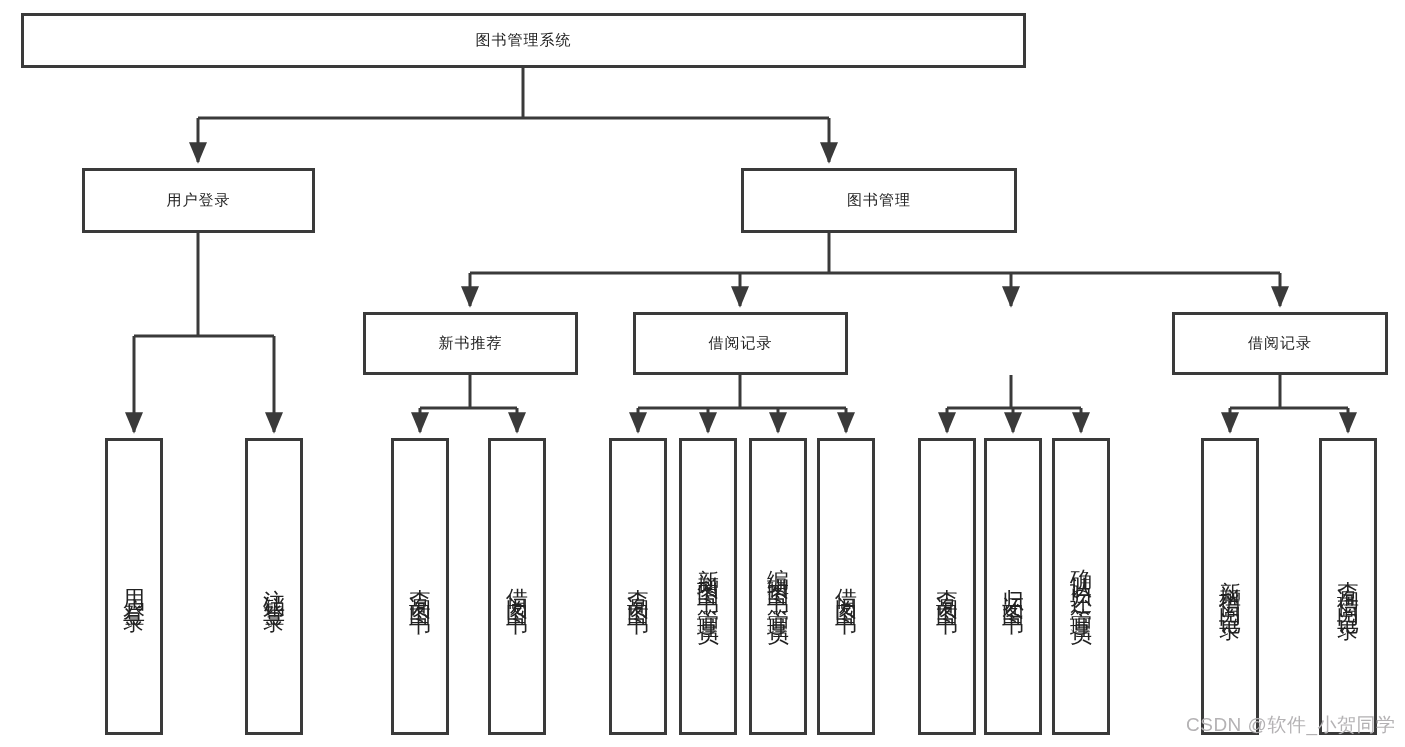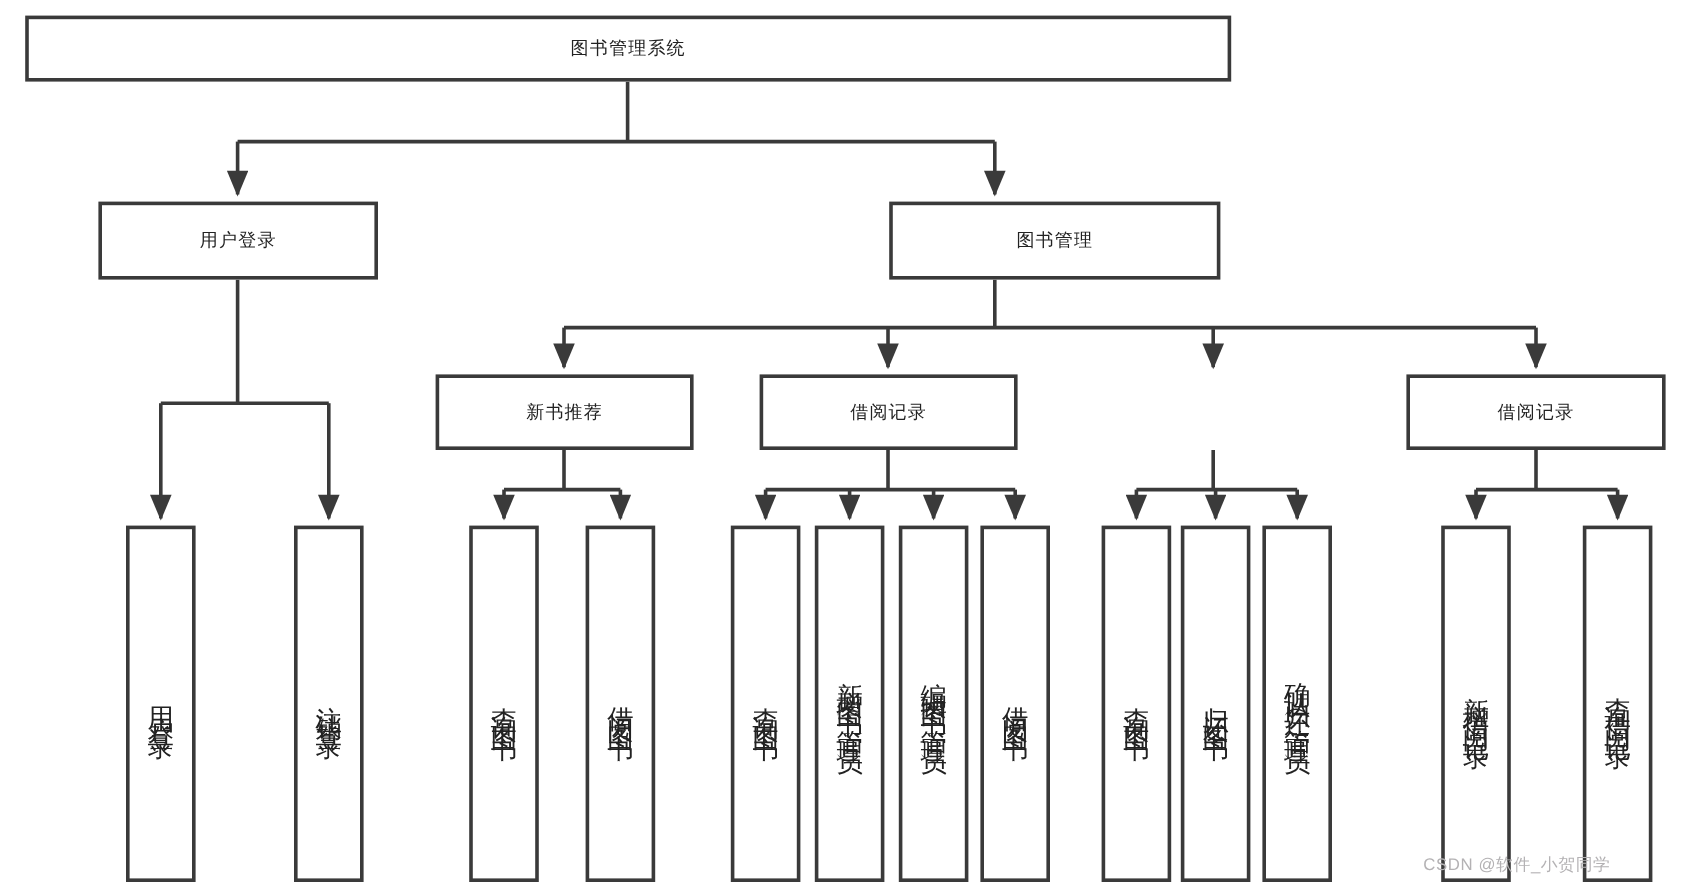--- a/index.html
+++ b/index.html
@@ -46,21 +46,21 @@
     text-orientation: mixed;
     font-size: 22px;
     letter-spacing: 8px;
     line-height: 1;
     white-space: nowrap;
   }
   #watermark {
     position: absolute;
     left: 1186px;
     top: 712px;
-    font-size: 14px;
+    font-size: 19px;
     color: #b4b2b4;
     white-space: nowrap;
     letter-spacing: 0.5px;
   }
 </style>
 </head>
 <body>
 
 <div id="canvas">
 

